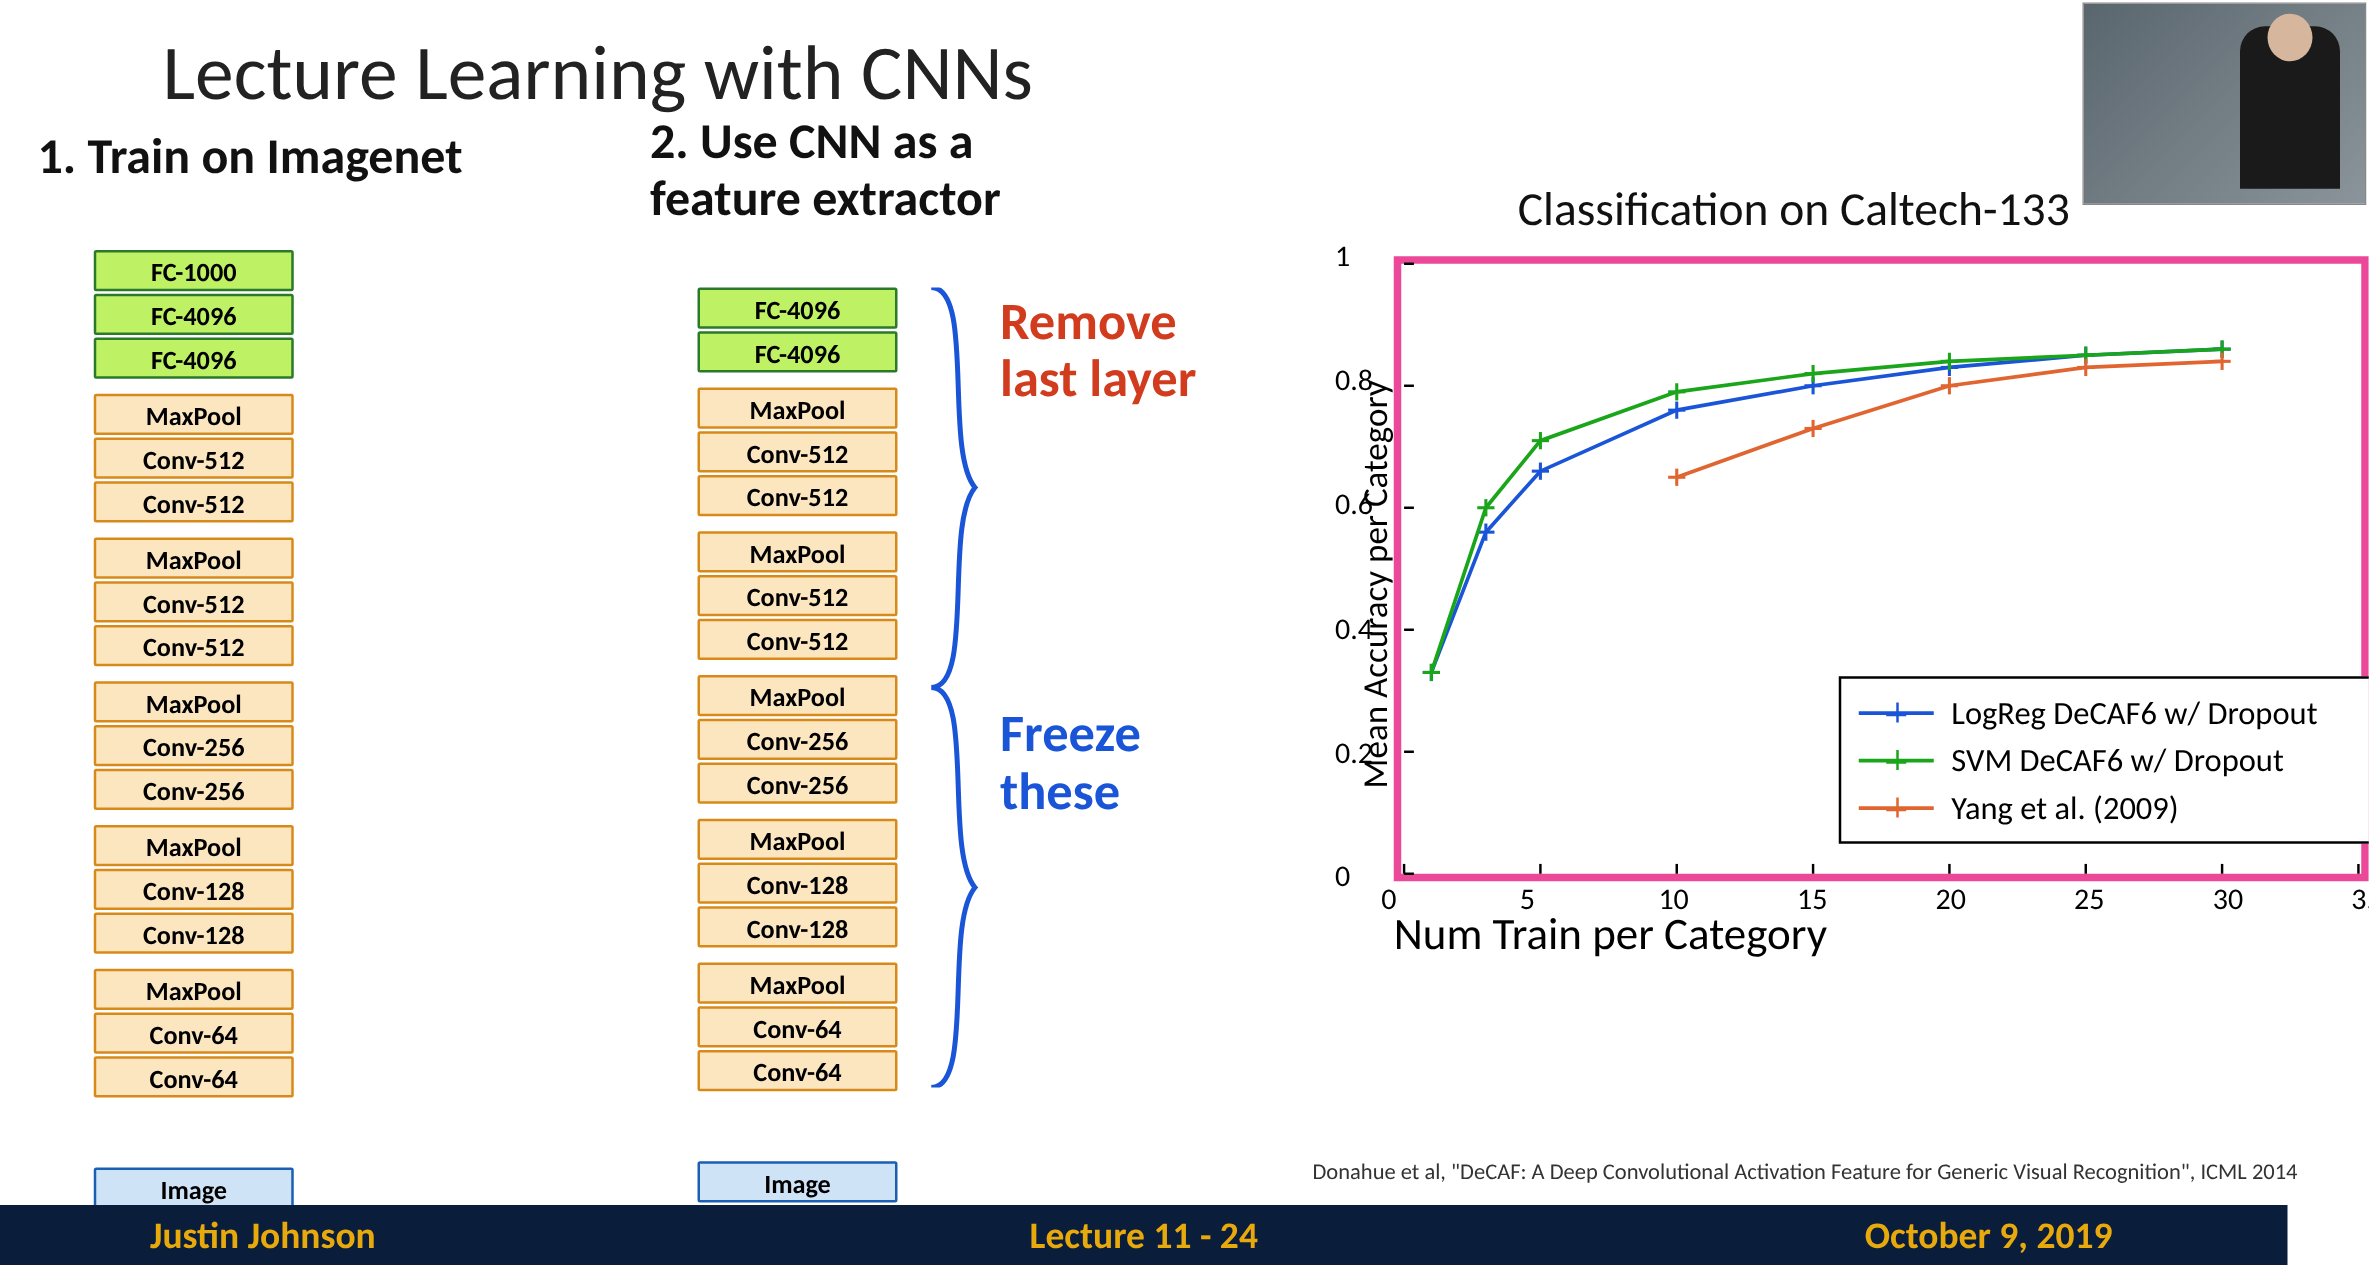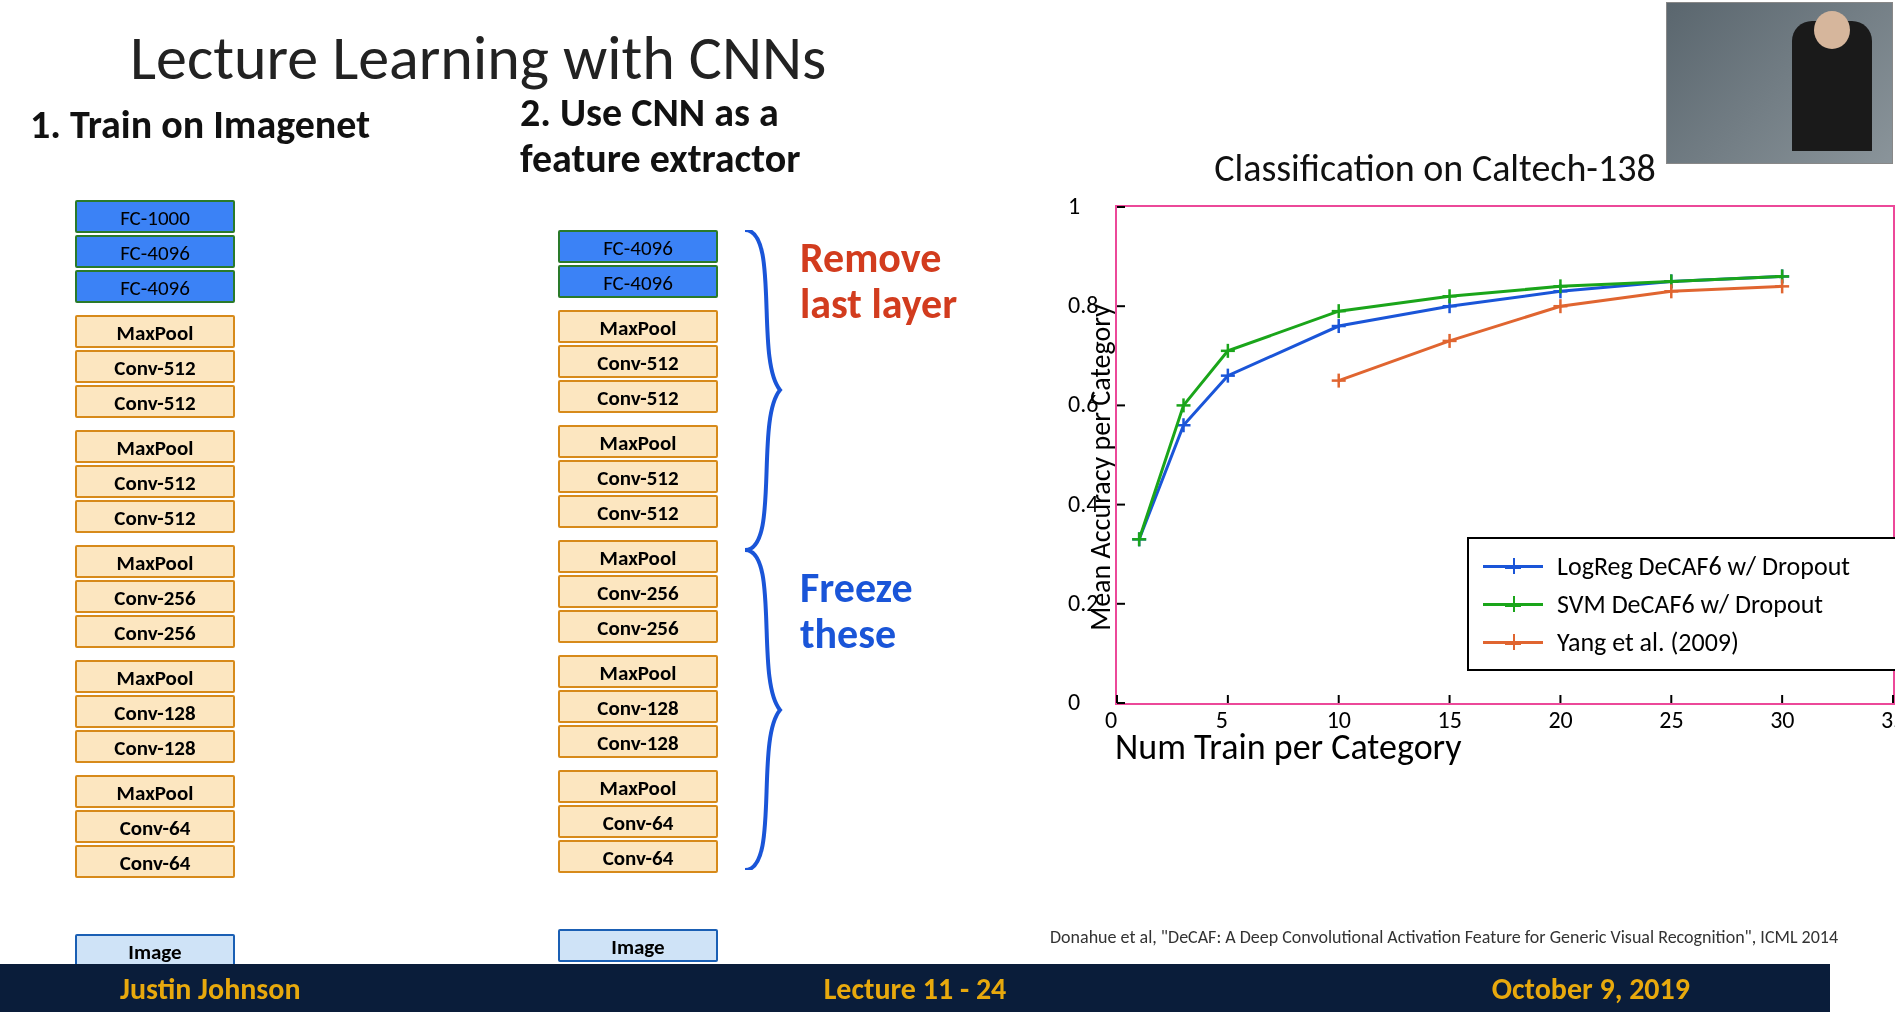--- a/index.html
+++ b/index.html
@@ -50,21 +50,21 @@
   .stack2 { top: 230px; left: 558px; }
   .layer {
     width: 160px;
     height: 33px;
     line-height: 33px;
     text-align: center;
     font-size: 21px;
     border-radius: 2px;
     box-sizing: border-box;
   }
-  .fc   { background: #3b82f6; border: 2px solid #2a7a2a; font-weight: normal; }
+  .fc   { background: #bef264; border: 2px solid #2a7a2a; font-weight: bold; }
   .conv { background: #fce6c0; border: 2px solid #d78a1a; font-weight: bold; }
   .pool { background: #fce6c0; border: 2px solid #d78a1a; font-weight: bold; }
   .img  { background: #cfe3f7; border: 2px solid #1a5fb4; font-weight: bold; margin-top: 44px; }
   .gap  { height: 8px; width: 160px; }
   .brace {
     position: absolute;
     left: 735px;
     top: 230px;
     width: 50px;
     height: 640px;
@@ -103,21 +103,21 @@
     text-align: center;
     font-size: 38px;
     color: #111;
   }
   .plot-box {
     position: absolute;
     top: 35px;
     left: 75px;
     width: 780px;
     height: 500px;
-    border: 2px solid #ec4899;
+    border: 6px solid #ec4899;
     box-sizing: border-box;
   }
   .ylabel {
     position: absolute;
     top: 280px;
     left: -140px;
     width: 400px;
     text-align: center;
     transform: rotate(-90deg);
     transform-origin: center;
@@ -308,21 +308,21 @@
   <div class="remove-label">
     <span>Remove</span><br>
     <span>last layer</span>
   </div>
   <div class="freeze-label">
     <span>Freeze</span><br>
     <span>these</span>
   </div>
 
   <div class="chart-area">
-    <div class="chart-title">Classification on Caltech-138</div>
+    <div class="chart-title">Classification on Caltech-133</div>
     <div class="ylabel">Mean Accuracy per Category</div>
     <div class="xlabel">Num Train per Category</div>
     <div class="plot-box" id="plot-box">
       <svg class="lines" id="plot-svg" viewBox="0 0 776 496">
           <line x1="0" x2="8" y1="496" y2="496" stroke="#000" stroke-width="2"></line>
           <line x1="0" x2="8" y1="396.8" y2="396.8" stroke="#000" stroke-width="2"></line>
           <line x1="0" x2="8" y1="297.6" y2="297.6" stroke="#000" stroke-width="2"></line>
           <line x1="0" x2="8" y1="198.40000000000003" y2="198.40000000000003" stroke="#000" stroke-width="2"></line>
           <line x1="0" x2="8" y1="99.19999999999999" y2="99.19999999999999" stroke="#000" stroke-width="2"></line>
           <line x1="0" x2="8" y1="0" y2="0" stroke="#000" stroke-width="2"></line>

